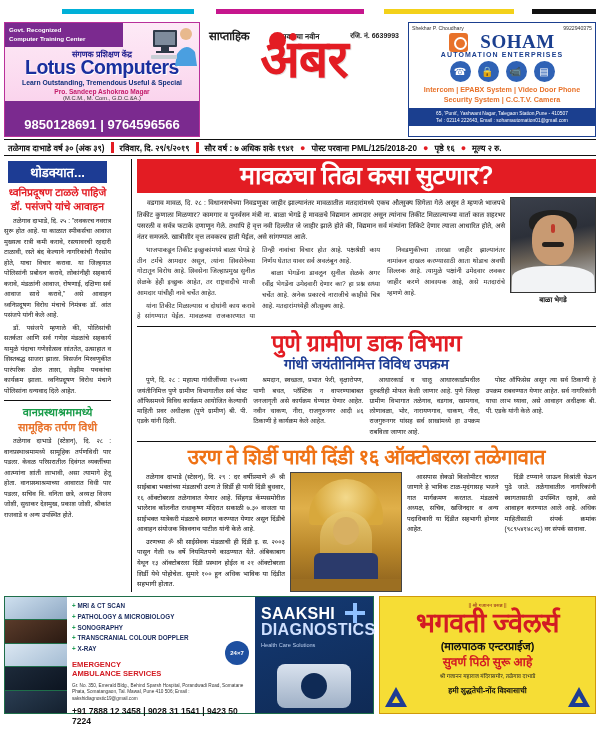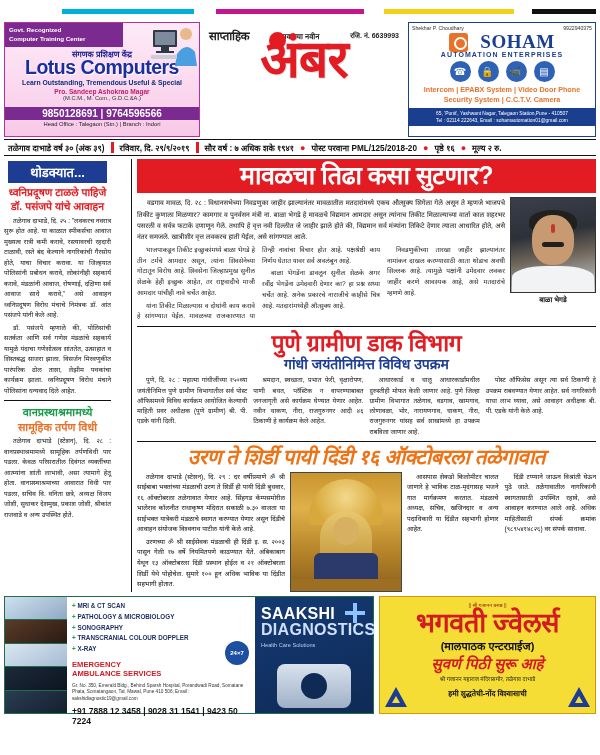--- a/index.html
+++ b/index.html
@@ -26,22 +26,22 @@
   .lotus-top { background:#7b2a8f; color:#fff; font-size:6.2px; font-weight:bold;
                padding:3px 4px; line-height:1.45; width:118px; }
   .lotus-illus { position:absolute; right:2px; top:1px; width:74px; height:42px; }
   .lotus-name { text-align:center; font-size:8px; color:#1a1a8c; font-weight:bold; margin-top:1px;}
   .lotus-big { text-align:center; font-size:19.5px; font-weight:bold; color:#1a2f9e;
                letter-spacing:-0.5px; line-height:1; margin-top:-1px;
                text-shadow:1px 1px 0 #fff; }
   .lotus-tag { text-align:center; font-size:6.8px; color:#0f2f7a; margin-top:2px; font-weight:bold;}
   .lotus-pro { text-align:center; font-size:6.6px; color:#c21c6b; margin-top:2px; font-weight:bold;}
   .lotus-deg { text-align:center; font-size:5.8px; color:#333; }
-  .lotus-phone { background:#7b2a8f; color:#fff; text-align:center; font-size:10px;
-                 font-weight:bold; margin-top:6px; padding:1px 0; }
+  .lotus-phone { background:#7b2a8f; color:#fff; text-align:center; font-size:13px;
+                 font-weight:bold; margin-top:0; padding:16px 0; }
   .lotus-office { text-align:center; font-size:5.8px; color:#222; padding:1px 0; }
 
   
   .titleblock { flex:1; position:relative; text-align:center; }
   .tb-row { display:flex; align-items:flex-start; justify-content:space-between;
             padding:6px 6px 0 6px; }
   .tb-sapt { font-size:11.5px; color:#1d1d1d; font-weight:bold; letter-spacing:-.3px;}
   .tb-mid { font-size:7.5px; color:#1d1d1d; font-weight:bold; padding-top:3px;}
   .tb-reg { font-size:7px; color:#1d1d1d; font-weight:bold; padding-top:3px;}
   .tb-amber { font-size:52px; line-height:.88; font-weight:bold; color:#e31c23;
@@ -128,21 +128,21 @@
   .lead-intro { font-size:6.8px; line-height:1.68; text-align:justify; }
   .lead-intro p { text-indent:10px; margin-bottom:2px; }
 
   .hr-bold { border:0; border-top:1.5px solid #111; margin:4px 0; }
 
   .hl2 { text-align:center; font-size:23px; font-weight:bold; color:#e31c23;
          line-height:1.05; letter-spacing:-.3px; }
   .hl2sub { text-align:center; font-size:14px; font-weight:bold; color:#1d3c94;
             line-height:1.15; margin-top:1px; }
   .hl3 { text-align:center; font-size:20.5px; font-weight:bold; color:#ef7215;
-         line-height:1.08; letter-spacing:-.4px;font-style:italic; }
+         line-height:1.08; letter-spacing:-.4px; }
 
   
   .sai-wrap { display:flex; gap:5px; margin-top:4px; }
   .sai-textA { width:148px; font-size:6.5px; line-height:1.62; text-align:justify; }
   .sai-img { width:112px; height:120px; border:1px solid #444; position:relative;
              background:linear-gradient(180deg,#c9952f 0%,#e0b04a 30%,#b8862a 65%,#8a5f1c 100%);
              overflow:hidden; }
   .sai-arch { position:absolute; left:50%; top:6px; transform:translateX(-50%);
               width:74px; height:46px; border-radius:38px 38px 4px 4px;
               background:radial-gradient(circle at 50% 40%, #f3d98c, #d8a83c 70%); }
@@ -188,21 +188,21 @@
             transform:translate(-50%,-50%); width:26px; height:26px; border-radius:50%;
             background:#0f2a55; }
 
   .bhagwati { flex:1; height:118px; border:1px solid #cf9a0a; background:#f6dd35;
               position:relative; text-align:center; padding-top:5px; overflow:hidden;}
   .bg-top { font-size:5px; color:#8a1c1c; }
   .bg-name { font-size:27px; font-weight:bold; color:#d31b23; line-height:1.05;
              letter-spacing:-.4px; margin-top:1px; }
   .bg-paren { font-size:11px; font-weight:bold; color:#111; margin-top:1px; }
   .bg-line1 { font-size:8px; font-weight:bold; color:#c0392b; margin-top:3px; }
-  .bg-line2 { font-size:15px; font-weight:bold; color:#d31b23;font-style:italic; }
+  .bg-line2 { font-size:12px; font-weight:bold; color:#d31b23; }
   .bg-addr { font-size:5.6px; color:#222; margin-top:2px; }
   .bg-foot { font-size:7.5px; font-weight:bold; color:#111; margin-top:5px; }
   .bg-tri { position:absolute; bottom:6px; width:22px; height:20px;
             background:#1d3c94; clip-path:polygon(50% 0,100% 100%,0 100%); }
   .bg-tri.l { left:5px; } .bg-tri.r { right:5px; }
   .bg-tri:after{ content:""; position:absolute; left:50%; top:46%; transform:translateX(-50%);
             width:8px; height:7px; background:#f6dd35;
             clip-path:polygon(50% 0,100% 100%,0 100%); }
 </style>
 </head>

